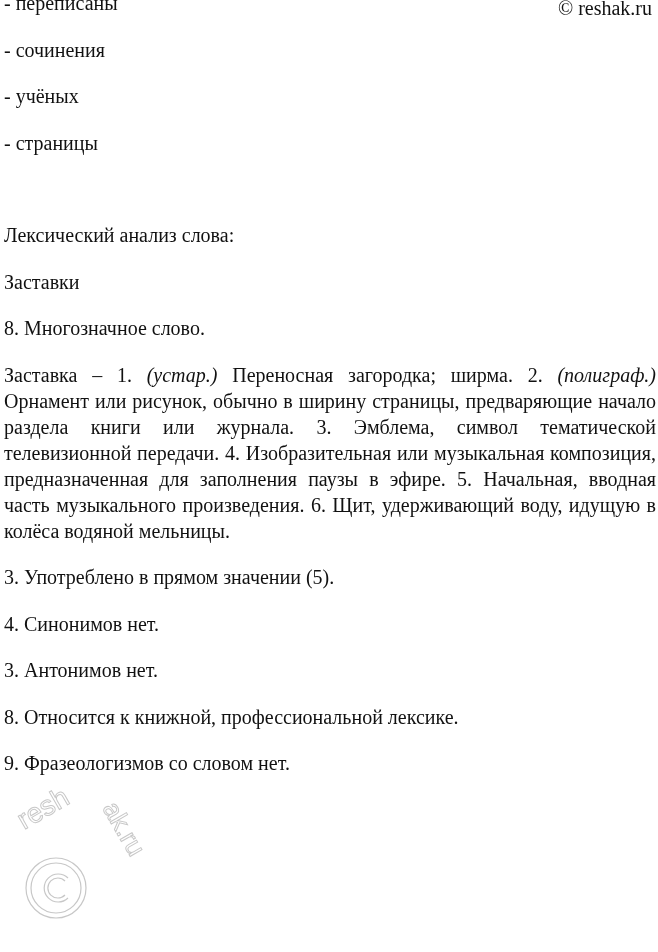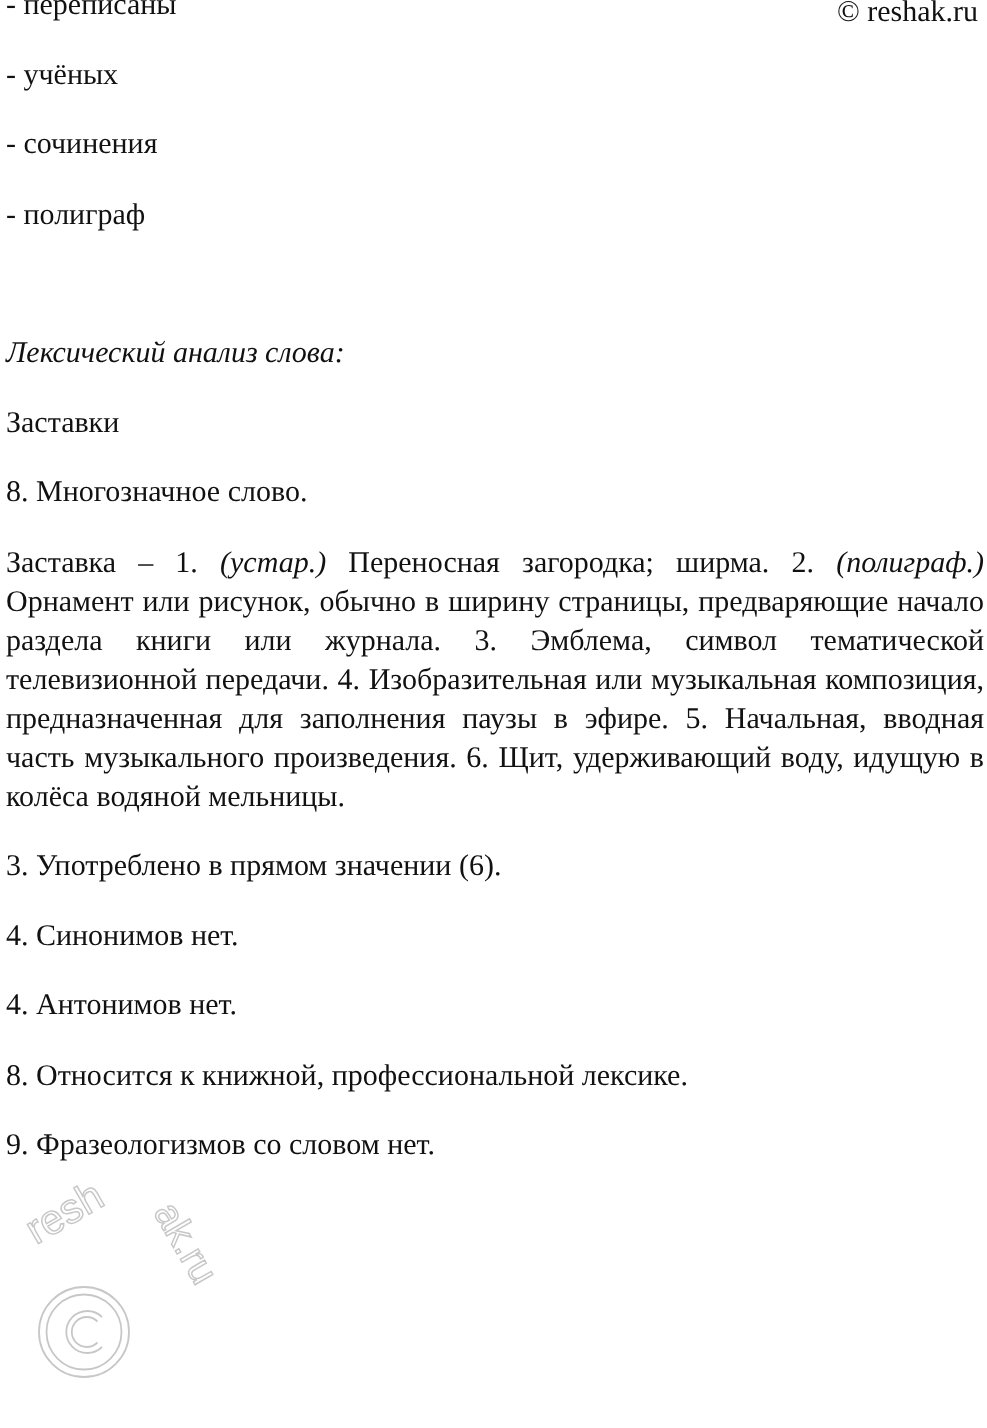--- a/index.html
+++ b/index.html
@@ -23,21 +23,20 @@
     width: 652px;
   }
   .p {
     margin: 0 0 20.5px 0;
     line-height: 26px;
   }
   .p.justify {
     text-align: justify;
   }
   .heading {
-    font-style: italic;
   }
   .spacer {
     height: 46px;
   }
   em {
     font-style: italic;
   }
   .copyright {
     position: absolute;
     right: 6px;
@@ -57,35 +56,35 @@
   }
 </style>
 </head>
 <body>
 
 <div class="copyright">© reshak.ru</div>
 
 <div class="page">
   <div>
     <p class="p">- переписаны</p>
+    <p class="p">- сочинения</p>
     <p class="p">- учёных</p>
-    <p class="p">- сочинения</p>
-    <p class="p">- полиграф</p>
+    <p class="p">- страницы</p>
   </div>
 
   <div class="spacer"></div>
 
   <div>
     <p class="p heading">Лексический анализ слова:</p>
     <p class="p">Заставки</p>
     <p class="p">8. Многозначное слово.</p>
     <p class="p justify"><span>Заставка – 1. </span><em>(устар.)</em><span> Переносная загородка; ширма. 2. </span><em>(полиграф.)</em><span> Орнамент или рисунок, обычно в ширину страницы, предваряющие начало раздела книги или журнала. 3. Эмблема, символ тематической телевизионной передачи. 4. Изобразительная или музыкальная композиция, предназначенная для заполнения паузы в эфире. 5. Начальная, вводная часть музыкального произведения. 6. Щит, удерживающий воду, идущую в колёса водяной мельницы.</span></p>
-    <p class="p">3. Употреблено в прямом значении (6).</p>
+    <p class="p">3. Употреблено в прямом значении (5).</p>
     <p class="p">4. Синонимов нет.</p>
-    <p class="p">4. Антонимов нет.</p>
+    <p class="p">3. Антонимов нет.</p>
     <p class="p">8. Относится к книжной, профессиональной лексике.</p>
     <p class="p">9. Фразеологизмов со словом нет.</p>
   </div>
 </div>
 
 <div class="watermark">
   <svg width="140" height="140" viewBox="0 0 140 140">
     <g fill="none" stroke="#9a9a9a" stroke-width="1.2">
       <circle cx="42" cy="98" r="30"></circle>
       <circle cx="42" cy="98" r="25"></circle>

